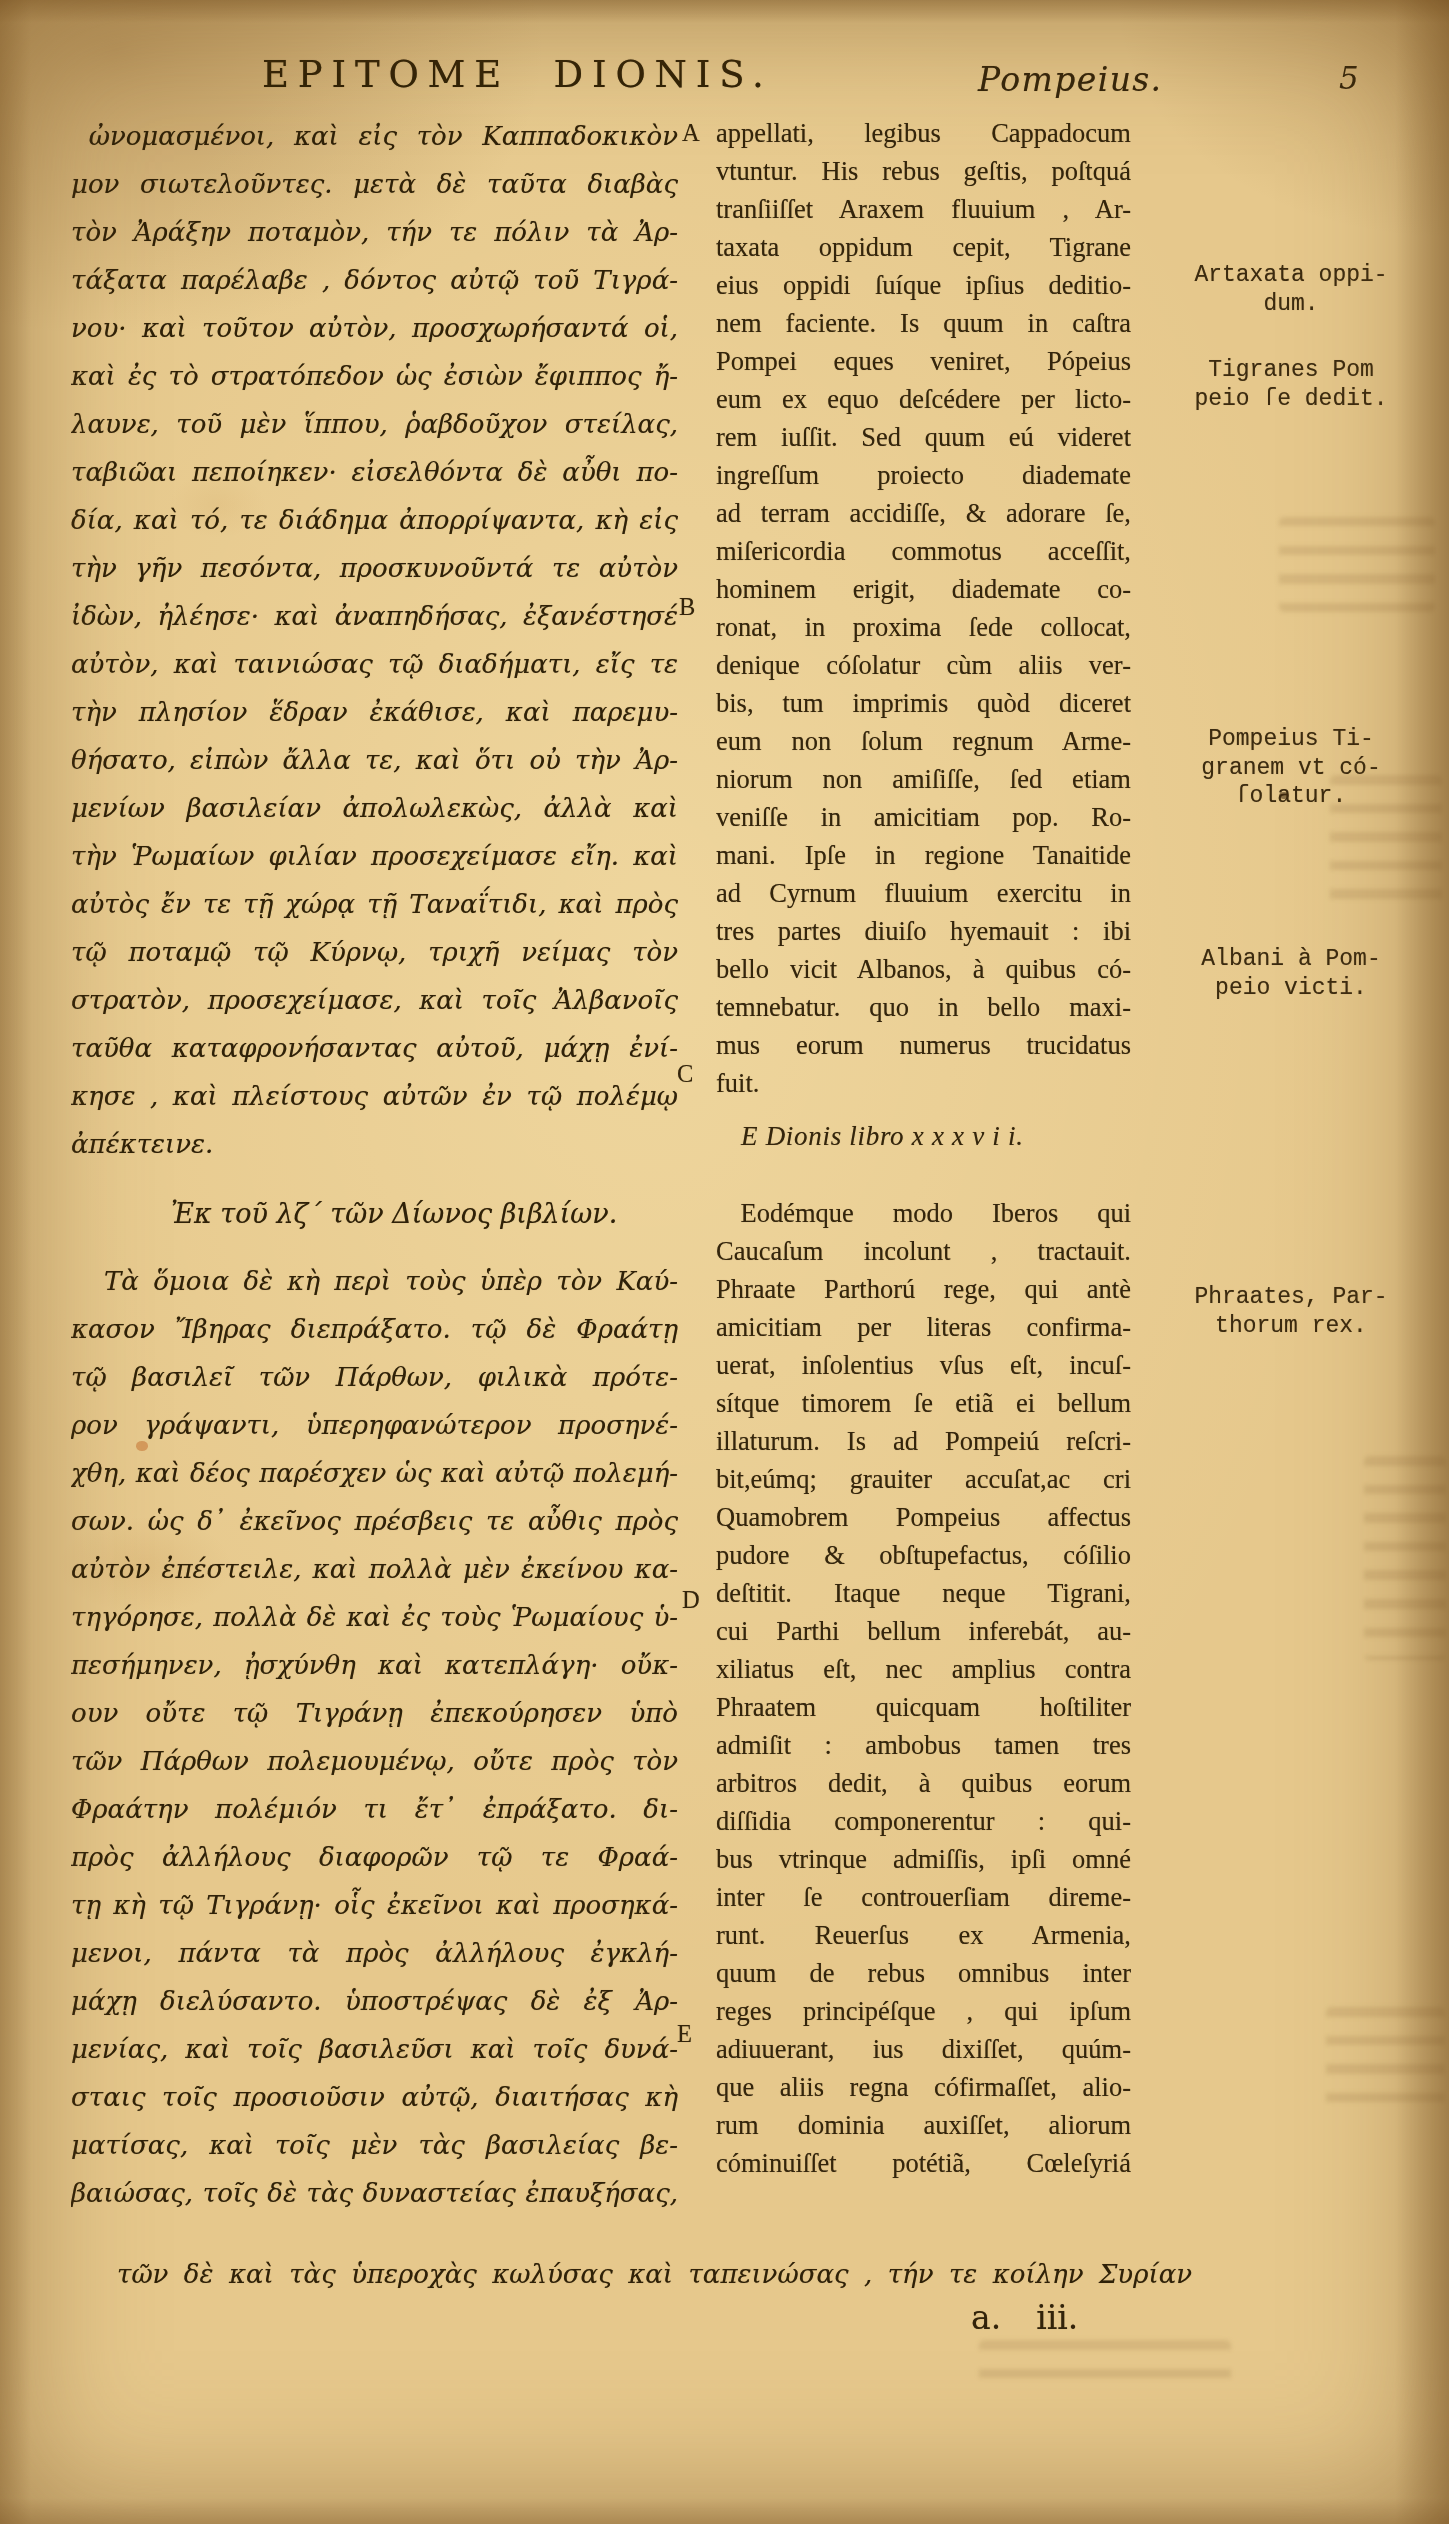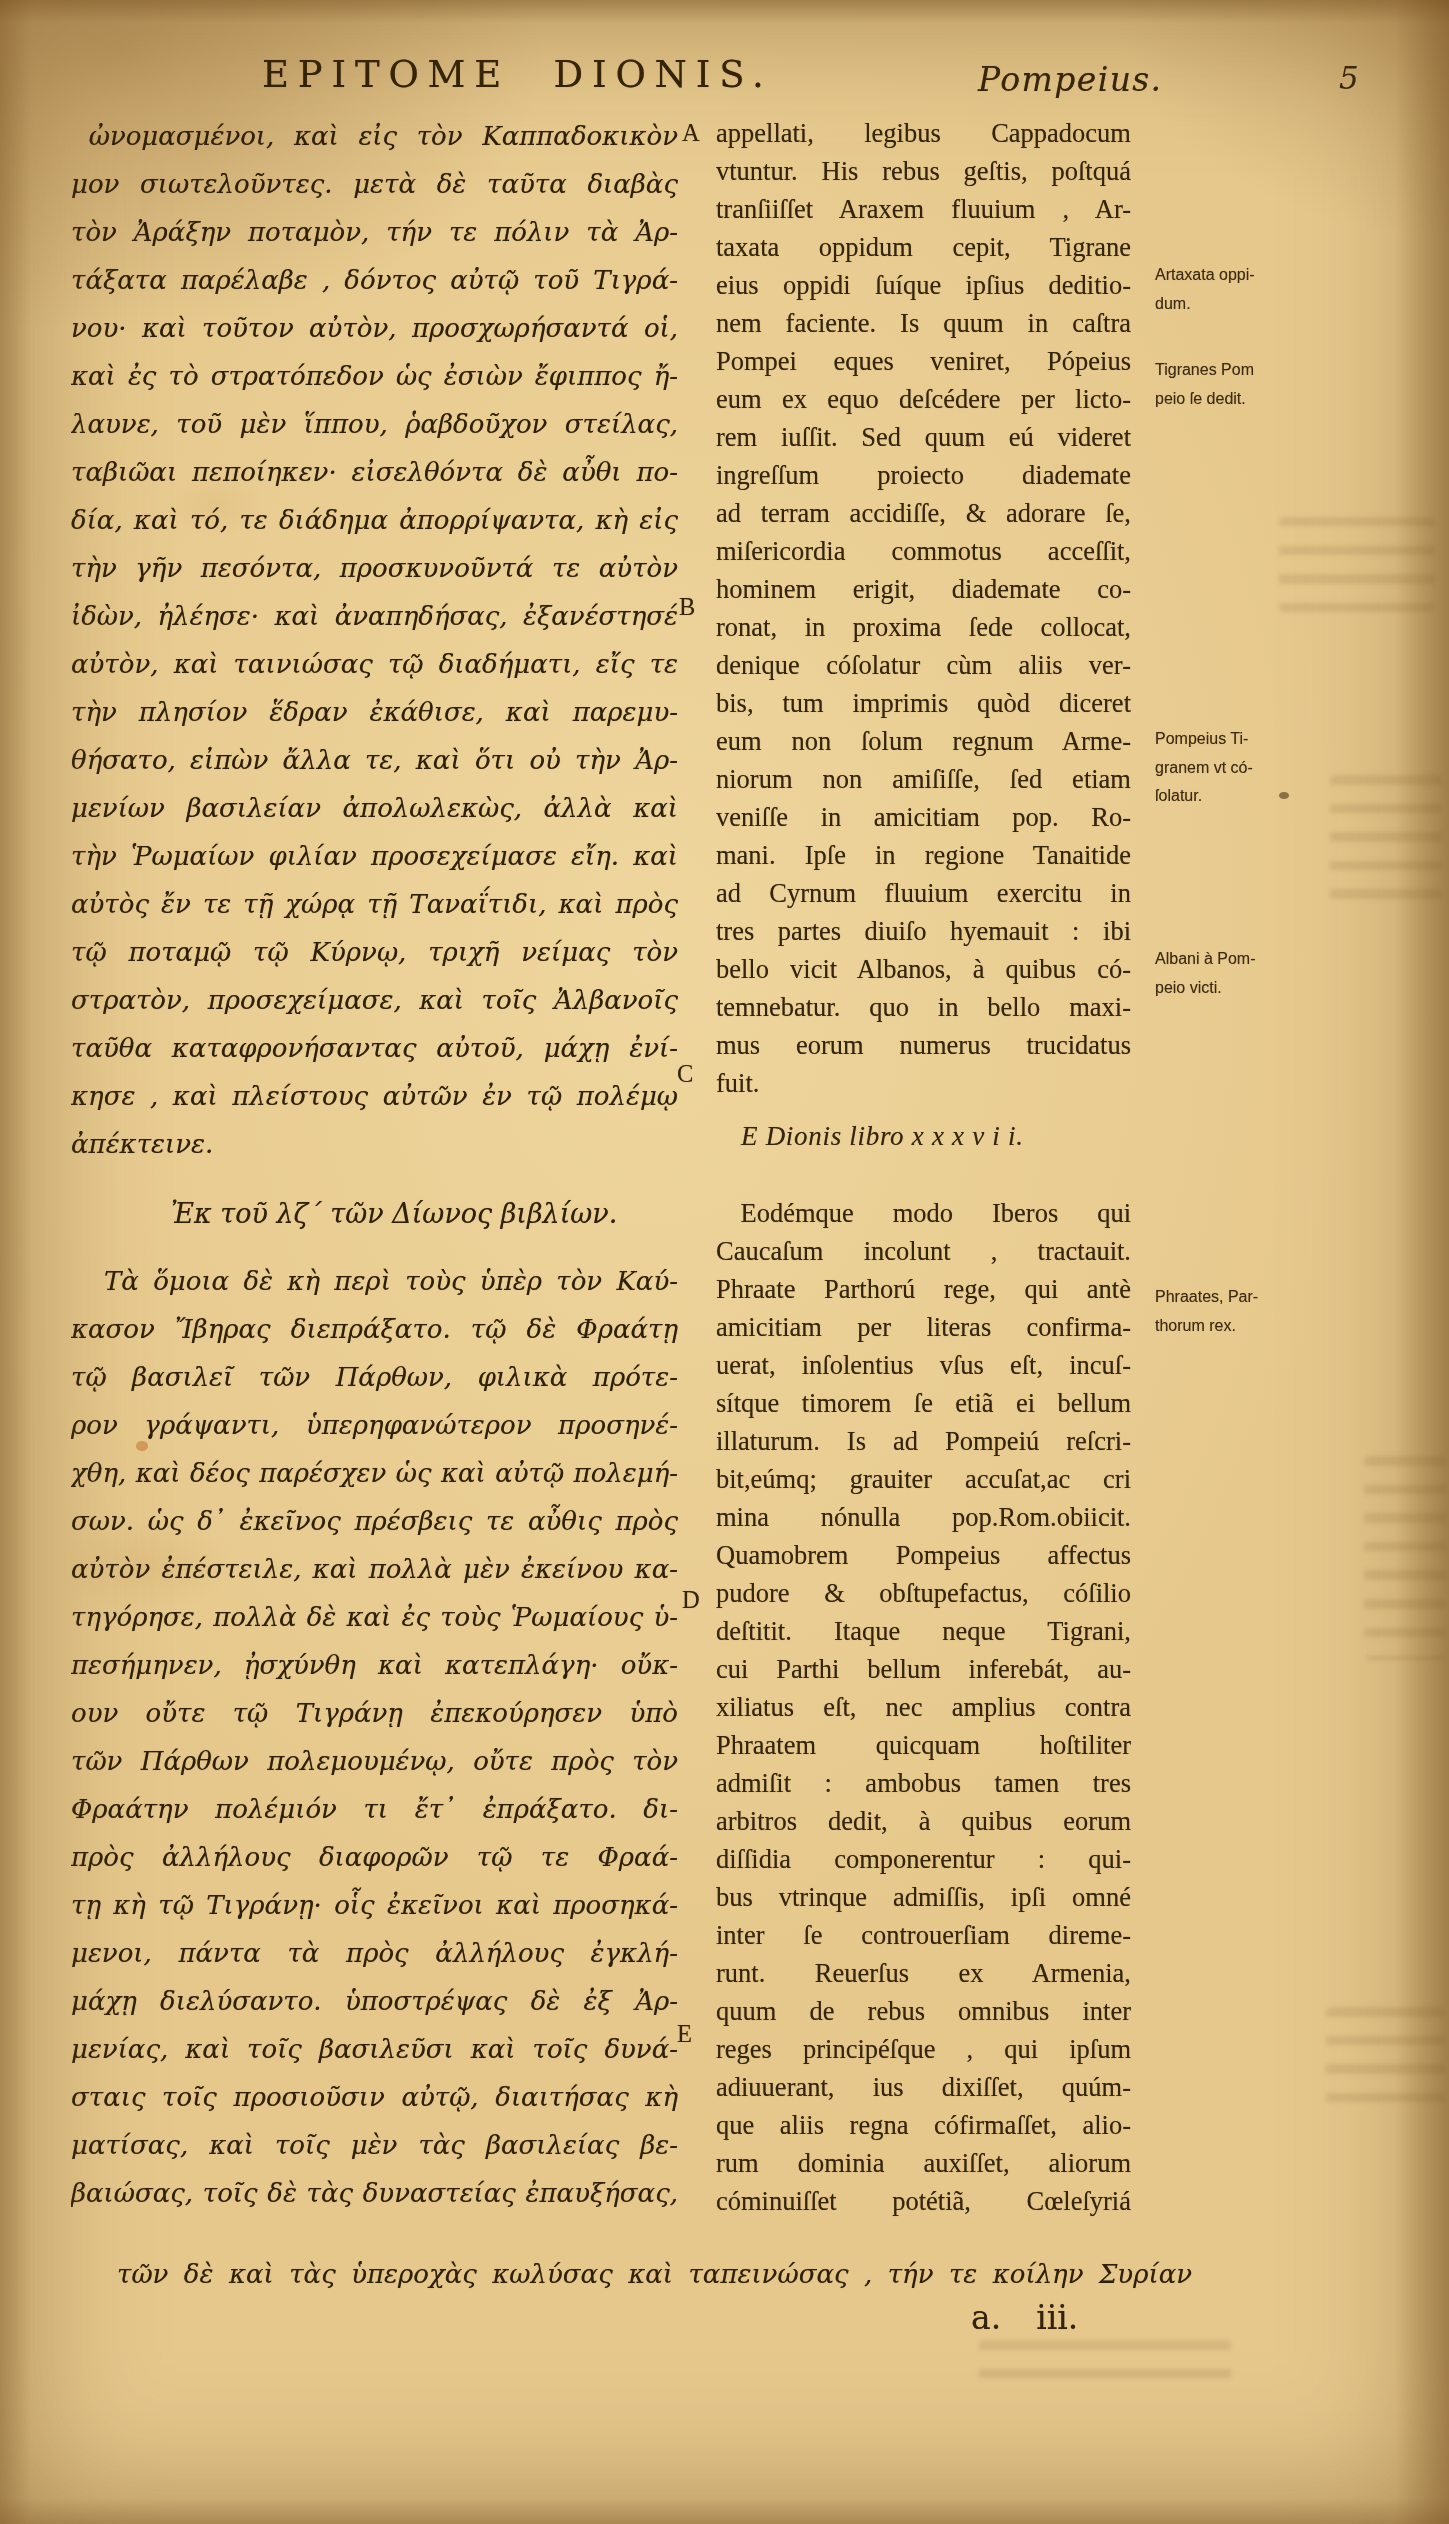--- a/index.html
+++ b/index.html
@@ -103,23 +103,24 @@
     text-shadow:0 0 0.7px rgba(46,32,5,0.4);}
   .sec.a{top:119px;}
   .sec.b{top:593px;left:679px;}
   .sec.c{top:1060px;left:677px;}
   .sec.d{top:1586px;}
   .sec.e{top:2020px;left:677px;}
 
   
   .mnote .tl{
     height:28.6px;line-height:28.6px;
-    font-family:Liberation Sans, sans-serif;
-    font-size:16px;color:#3c2b10;white-space:nowrap;
+    font-family:Liberation Mono, monospace;
+    font-size:23px;color:#3c2b10;white-space:nowrap;
     text-shadow:0 0 0.7px rgba(60,43,16,0.4);
+    text-align:center;
   }
   .mnote{position:absolute;left:1155px;width:272px;}
   .mn1{top:261px;}
   .mn2{top:356px;}
   .mn3{top:725px;}
   .mn4{top:945px;}
   .mn5{top:1283px;}
 
   
   .ghost{
@@ -238,21 +239,20 @@
   <div class="latin-heading">E Dionis libro x x x v i i.</div>
   <div class="col latin-col latin-p2">
       <div class="tl">Eodémque modo Iberos qui</div>
       <div class="tl">Caucaſum incolunt , tractauit.</div>
       <div class="tl">Phraate Parthorú rege, qui antè</div>
       <div class="tl">amicitiam per literas confirma-</div>
       <div class="tl">uerat, inſolentius vſus eſt, incuſ-</div>
       <div class="tl">sítque timorem ſe etiã ei bellum</div>
       <div class="tl">illaturum. Is ad Pompeiú reſcri-</div>
       <div class="tl">bit,eúmq; grauiter accuſat,ac cri</div>
-      <div class="tl">mina nónulla pop.Rom.obiicit.</div>
       <div class="tl">Quamobrem Pompeius affectus</div>
       <div class="tl">pudore &amp; obſtupefactus, cóſilio</div>
       <div class="tl">deſtitit. Itaque neque Tigrani,</div>
       <div class="tl">cui Parthi bellum inferebát, au-</div>
       <div class="tl">xiliatus eſt, nec amplius contra</div>
       <div class="tl">Phraatem quicquam hoſtiliter</div>
       <div class="tl">admiſit : ambobus tamen tres</div>
       <div class="tl">arbitros dedit, à quibus eorum</div>
       <div class="tl">diſſidia componerentur : qui-</div>
       <div class="tl">bus vtrinque admiſſis, ipſi omné</div>

